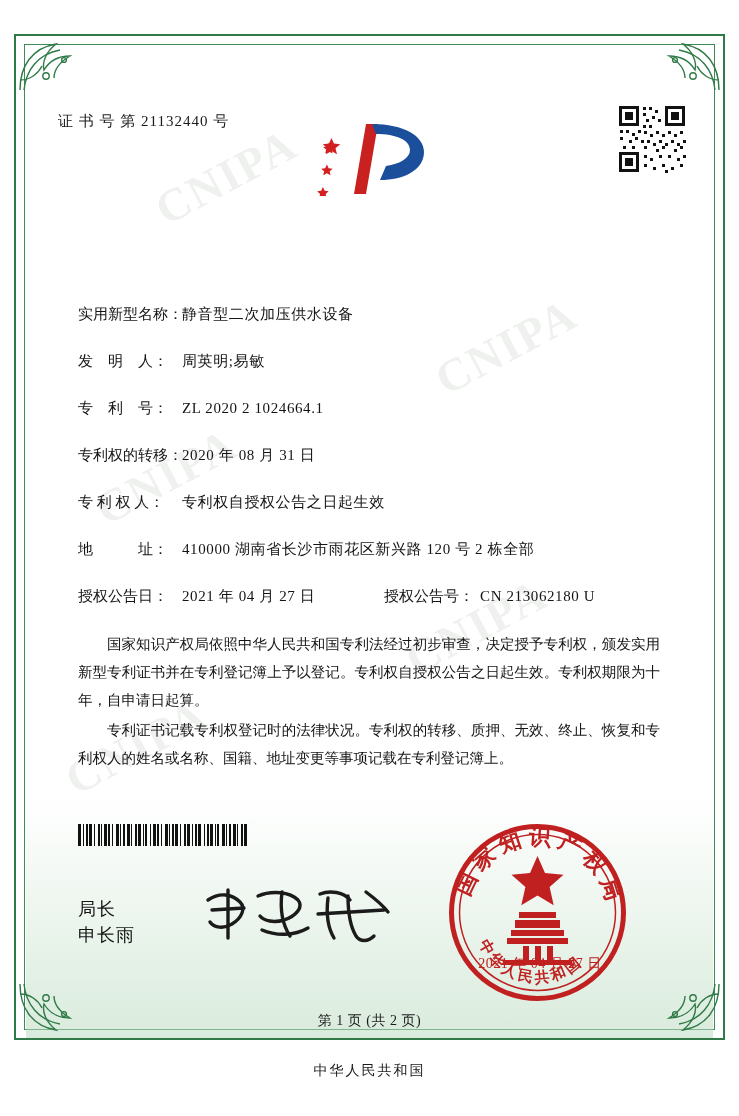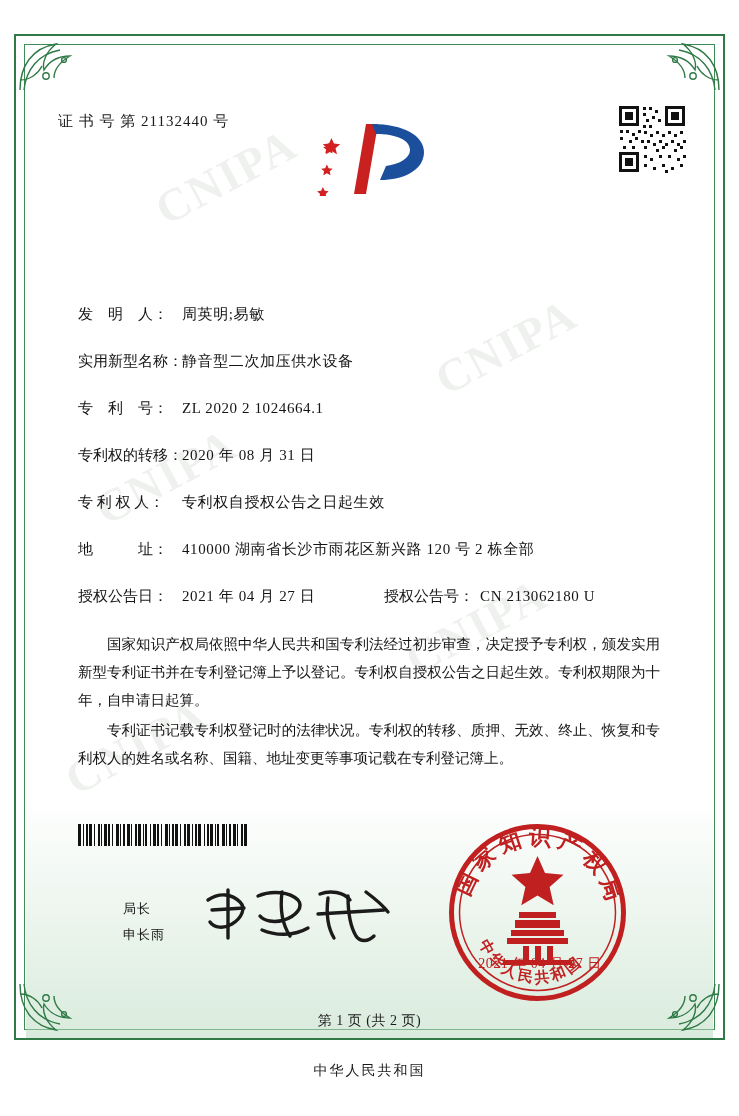--- a/index.html
+++ b/index.html
@@ -152,25 +152,24 @@
     width: 222px; height: 22px;
     display: flex;
     align-items: stretch;
   }
   .barcode i { display: block; height: 100%; background: #111; }
 
   
   .sig-label {
     position: absolute;
     left: 78px; top: 896px;
-    font-size: 13px;
+    font-size: 18px;
     line-height: 26px;
     color: #141414;
     letter-spacing: 1px;
-    margin-left: 45px;
   }
   .signature {
     position: absolute;
     left: 198px; top: 880px;
     width: 200px; height: 70px;
     color: #1b1b1b;
   }
   .signature svg { width: 100%; height: 100%; display: block; }
 
   
@@ -338,24 +337,24 @@
         <path d="M20 30 l3.2 6.6 7.3 .9 -5.4 4.9 1.5 7.2 -6.6-3.6 -6.6 3.6 1.5-7.2 -5.4-4.9 7.3-.9z" transform="translate(2,24) scale(0.55) translate(18,52)"></path>
       </g>
       <path d="M66 6 L78 6 L66 76 L54 76 Z" fill="#c92020"></path>
       <path d="M72 6 C104 6 124 18 124 34 C124 52 104 62 80 62 L86 48 C100 46 110 40 110 32 C110 22 96 16 76 16 Z" fill="#1b4f9c"></path>
     </svg>
   </div>
 
 
   <div class="fields">
     <div class="row">
+      <span class="lbl">实用新型名称：</span><span class="val">静音型二次加压供水设备</span>
+    </div>
+    <div class="row">
       <span class="lbl">发　明　人：</span><span class="val">周英明;易敏</span>
-    </div>
-    <div class="row">
-      <span class="lbl">实用新型名称：</span><span class="val">静音型二次加压供水设备</span>
     </div>
     <div class="row">
       <span class="lbl">专　利　号：</span><span class="val">ZL 2020 2 1024664.1</span>
     </div>
     <div class="row">
       <span class="lbl">专利权的转移：</span><span class="val">2020 年 08 月 31 日</span>
     </div>
     <div class="row">
       <span class="lbl">专 利 权 人：</span><span class="val">专利权自授权公告之日起生效</span>
     </div>

